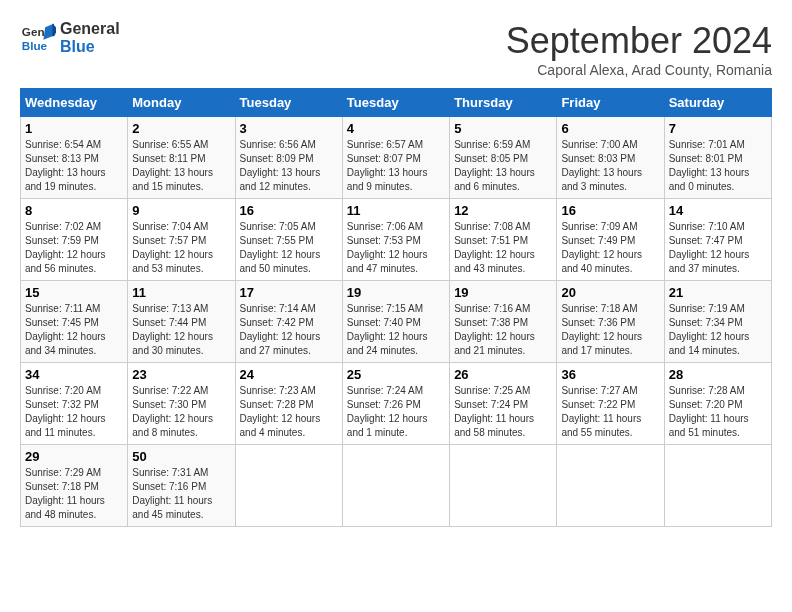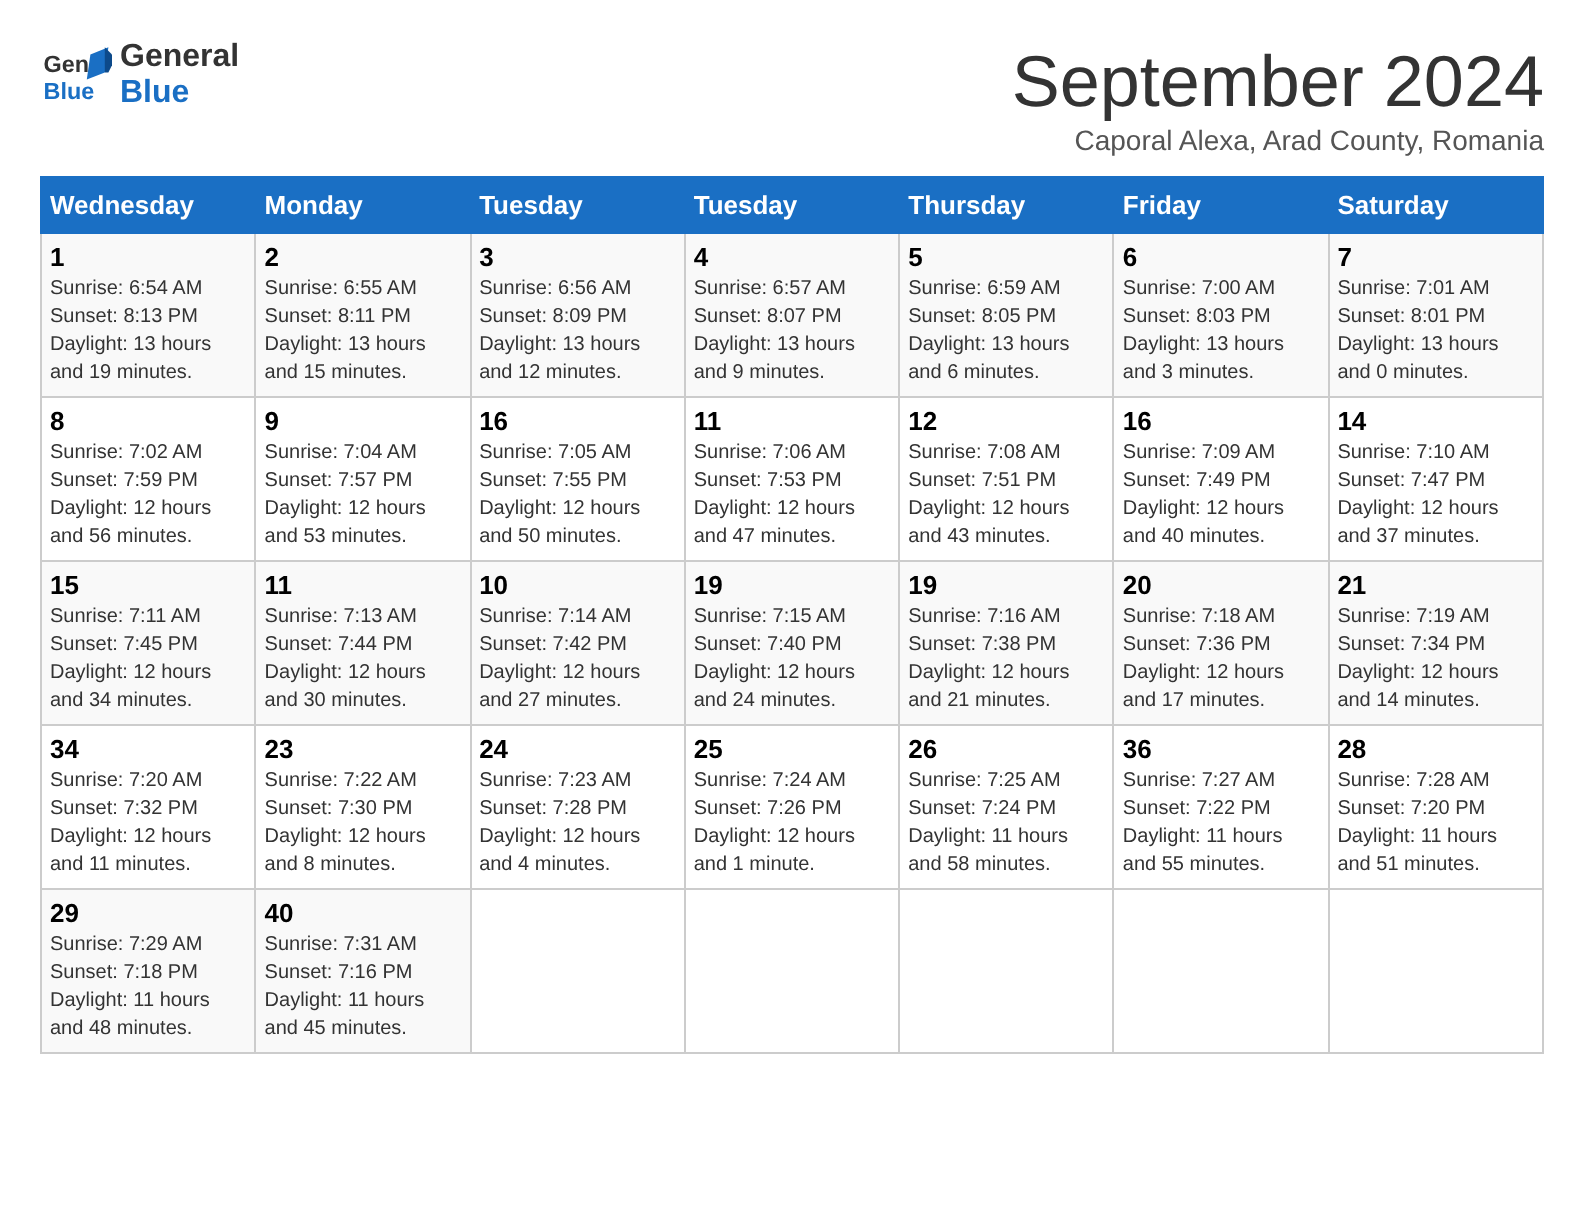--- a/index.html
+++ b/index.html
@@ -126,38 +126,38 @@
         <td><span class="day-num">9</span><span class="day-info">Sunrise: 7:04 AM<br>Sunset: 7:57 PM<br>Daylight: 12 hours and 53 minutes.</span></td>
         <td><span class="day-num">16</span><span class="day-info">Sunrise: 7:05 AM<br>Sunset: 7:55 PM<br>Daylight: 12 hours and 50 minutes.</span></td>
         <td><span class="day-num">11</span><span class="day-info">Sunrise: 7:06 AM<br>Sunset: 7:53 PM<br>Daylight: 12 hours and 47 minutes.</span></td>
         <td><span class="day-num">12</span><span class="day-info">Sunrise: 7:08 AM<br>Sunset: 7:51 PM<br>Daylight: 12 hours and 43 minutes.</span></td>
         <td><span class="day-num">16</span><span class="day-info">Sunrise: 7:09 AM<br>Sunset: 7:49 PM<br>Daylight: 12 hours and 40 minutes.</span></td>
         <td><span class="day-num">14</span><span class="day-info">Sunrise: 7:10 AM<br>Sunset: 7:47 PM<br>Daylight: 12 hours and 37 minutes.</span></td>
       </tr>
       <tr>
         <td><span class="day-num">15</span><span class="day-info">Sunrise: 7:11 AM<br>Sunset: 7:45 PM<br>Daylight: 12 hours and 34 minutes.</span></td>
         <td><span class="day-num">11</span><span class="day-info">Sunrise: 7:13 AM<br>Sunset: 7:44 PM<br>Daylight: 12 hours and 30 minutes.</span></td>
-        <td><span class="day-num">10</span><span class="day-info">Sunrise: 7:14 AM<br>Sunset: 7:42 PM<br>Daylight: 12 hours and 27 minutes.</span></td>
+        <td><span class="day-num">17</span><span class="day-info">Sunrise: 7:14 AM<br>Sunset: 7:42 PM<br>Daylight: 12 hours and 27 minutes.</span></td>
         <td><span class="day-num">19</span><span class="day-info">Sunrise: 7:15 AM<br>Sunset: 7:40 PM<br>Daylight: 12 hours and 24 minutes.</span></td>
         <td><span class="day-num">19</span><span class="day-info">Sunrise: 7:16 AM<br>Sunset: 7:38 PM<br>Daylight: 12 hours and 21 minutes.</span></td>
         <td><span class="day-num">20</span><span class="day-info">Sunrise: 7:18 AM<br>Sunset: 7:36 PM<br>Daylight: 12 hours and 17 minutes.</span></td>
         <td><span class="day-num">21</span><span class="day-info">Sunrise: 7:19 AM<br>Sunset: 7:34 PM<br>Daylight: 12 hours and 14 minutes.</span></td>
       </tr>
       <tr>
         <td><span class="day-num">34</span><span class="day-info">Sunrise: 7:20 AM<br>Sunset: 7:32 PM<br>Daylight: 12 hours and 11 minutes.</span></td>
         <td><span class="day-num">23</span><span class="day-info">Sunrise: 7:22 AM<br>Sunset: 7:30 PM<br>Daylight: 12 hours and 8 minutes.</span></td>
         <td><span class="day-num">24</span><span class="day-info">Sunrise: 7:23 AM<br>Sunset: 7:28 PM<br>Daylight: 12 hours and 4 minutes.</span></td>
         <td><span class="day-num">25</span><span class="day-info">Sunrise: 7:24 AM<br>Sunset: 7:26 PM<br>Daylight: 12 hours and 1 minute.</span></td>
         <td><span class="day-num">26</span><span class="day-info">Sunrise: 7:25 AM<br>Sunset: 7:24 PM<br>Daylight: 11 hours and 58 minutes.</span></td>
         <td><span class="day-num">36</span><span class="day-info">Sunrise: 7:27 AM<br>Sunset: 7:22 PM<br>Daylight: 11 hours and 55 minutes.</span></td>
         <td><span class="day-num">28</span><span class="day-info">Sunrise: 7:28 AM<br>Sunset: 7:20 PM<br>Daylight: 11 hours and 51 minutes.</span></td>
       </tr>
       <tr>
         <td><span class="day-num">29</span><span class="day-info">Sunrise: 7:29 AM<br>Sunset: 7:18 PM<br>Daylight: 11 hours and 48 minutes.</span></td>
-        <td><span class="day-num">40</span><span class="day-info">Sunrise: 7:31 AM<br>Sunset: 7:16 PM<br>Daylight: 11 hours and 45 minutes.</span></td>
+        <td><span class="day-num">50</span><span class="day-info">Sunrise: 7:31 AM<br>Sunset: 7:16 PM<br>Daylight: 11 hours and 45 minutes.</span></td>
         <td class="empty-cell"></td>
         <td class="empty-cell"></td>
         <td class="empty-cell"></td>
         <td class="empty-cell"></td>
         <td class="empty-cell"></td>
       </tr>
     </tbody>
 </table>
 
 </body></html>

